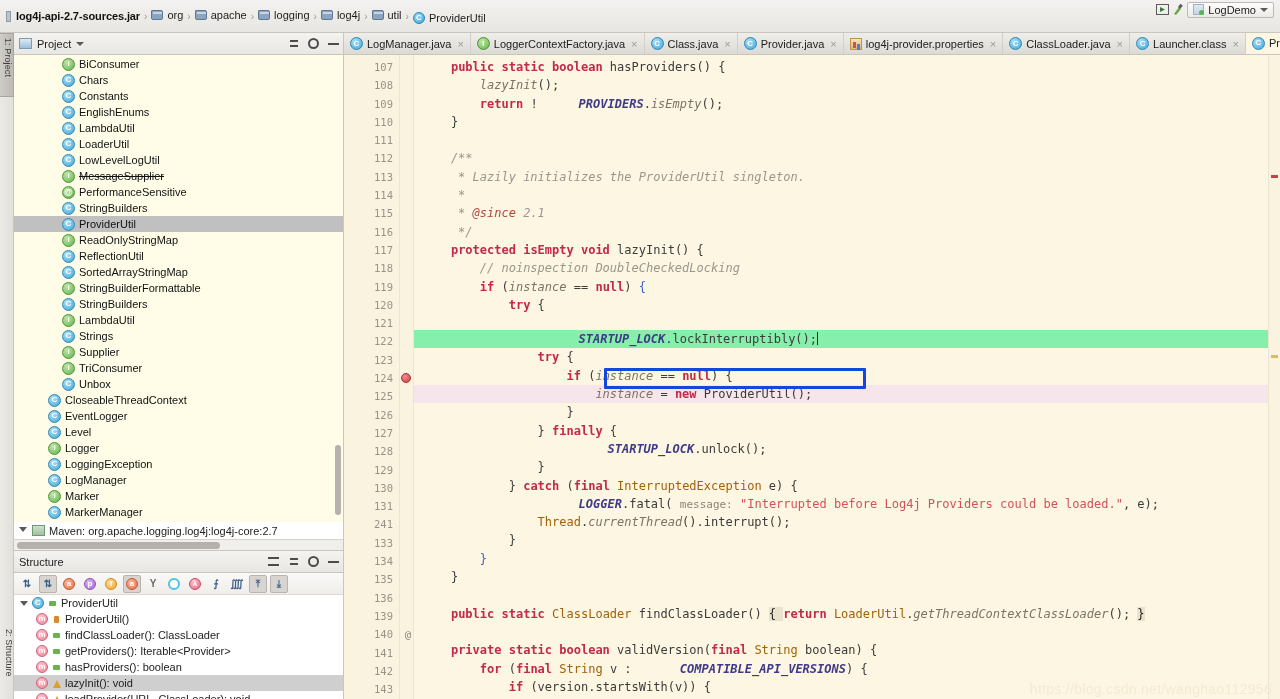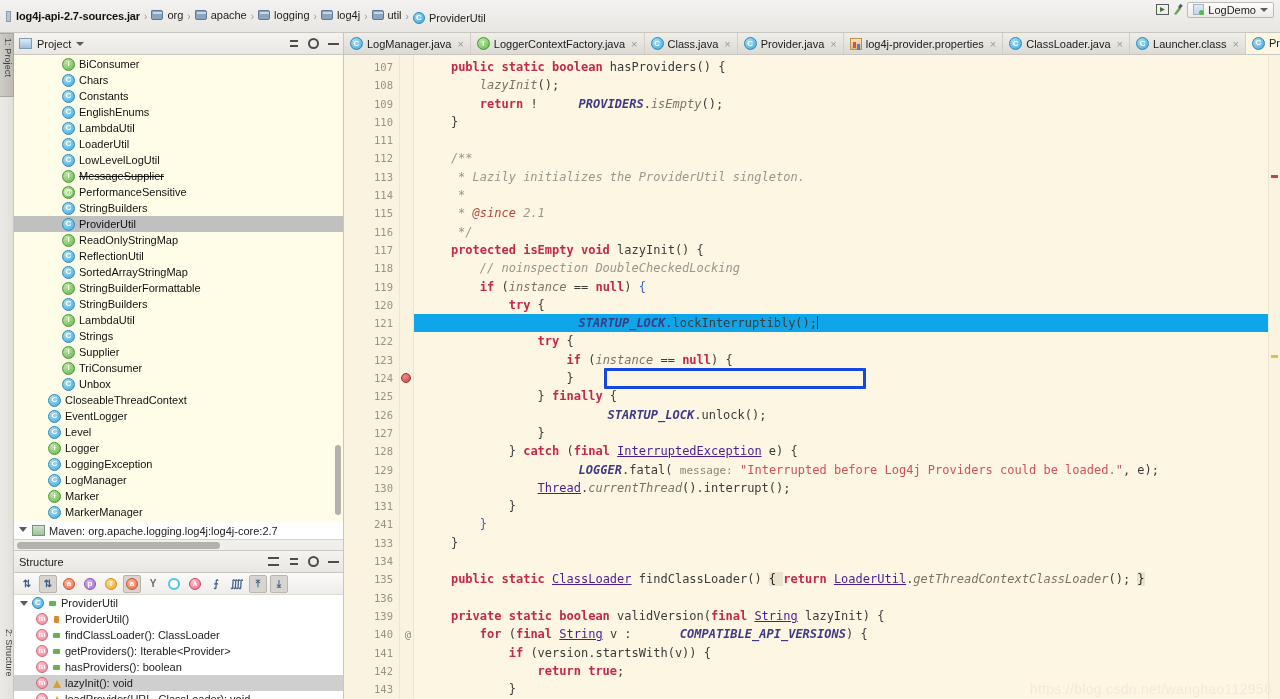--- a/index.html
+++ b/index.html
@@ -189,31 +189,31 @@
     background: radial-gradient(circle at 35% 30%,#f58a8a,#c64343); border: 1px solid #a33030; }
   .at-mark { position: absolute; right: -12px; top: 0; font-family: "DejaVu Sans Mono", monospace; font-size: 10.5px; color: #8b8579; }
   .foldcol { width: 14px; min-width: 14px; background: #faf3e0; border-right: 1px solid #eee5cf; }
 
   .codearea {
     flex: 1; position: relative; overflow: hidden;
     background: #fdf6e3; padding-top: 3px;
     font-family: "DejaVu Sans Mono", monospace; font-size: 12px;
   }
   .cline { height: 18.3px; line-height: 18.3px; white-space: pre; padding-left: 8px; position: relative; }
-  .cline.caretline { background: #0ea5e9; }
+  .cline.caretline { background: #86efac; margin-top: 16px; }
   .cline.bpline { background: #f6e5ea; }
   
   .kw  { color: #c4284a; font-weight: bold; }
   .cmt { color: #9b968c; font-style: italic; }
   .cmt-tag { color: #b5453c; font-style: italic; }
   .str { color: #d1525a; }
   .stat { color: #3f3a86; font-style: italic; font-weight: bold; padding-left: 41px; }
   .fld { color: #7c7266; font-style: italic; }
   .mth { color: #3b3b3b; }
-  .cls { color: #4c1d95; text-decoration: underline; }
+  .cls { color: #a16207; }
   .pl  { color: #3b3b3b; }
   .brk { color: #3b5fd6; }
   .hint { color: #8b8579; font-size: 11px; }
   .foldbg { background: #eae2cd; }
   .selbox {
     position: absolute; border: 3px solid #1347e0; border-radius: 1px;
     pointer-events: none;
   }
   .caret { display: inline-block; width: 1px; height: 13px; background: #222; vertical-align: -2px; }
 
@@ -618,35 +618,36 @@
             <div class="cline"><span class="cmt">     *</span></div>
             <div class="cline"><span class="cmt">     * </span><span class="cmt-tag">@since</span><span class="cmt"> 2.1</span></div>
             <div class="cline"><span class="cmt">     */</span></div>
             <div class="cline"><span class="pl">    </span><span class="kw">protected isEmpty void </span><span class="mth">lazyInit</span><span class="pl">() {</span></div>
             <div class="cline"><span class="cmt">        // noinspection DoubleCheckedLocking</span></div>
             <div class="cline"><span class="pl">        </span><span class="kw">if </span><span class="pl">(</span><span class="fld">instance</span><span class="pl"> == </span><span class="kw">null</span><span class="pl">) </span><span class="brk">{</span></div>
             <div class="cline"><span class="pl">            </span><span class="kw">try </span><span class="pl">{</span></div>
             <div class="cline caretline"><span class="pl">                </span><span class="stat">STARTUP_LOCK</span><span class="pl">.</span><span class="mth">lockInterruptibly</span><span class="pl">();</span><span class="caret"></span></div>
             <div class="cline"><span class="pl">                </span><span class="kw">try </span><span class="pl">{</span></div>
             <div class="cline"><span class="pl">                    </span><span class="kw">if </span><span class="pl">(</span><span class="fld">instance</span><span class="pl"> == </span><span class="kw">null</span><span class="pl">) {</span></div>
+            <div class="cline bpline"><span class="pl">                        </span><span class="fld">instance</span><span class="pl"> = </span><span class="kw">new </span><span class="mth">ProviderUtil</span><span class="pl">();</span></div>
             <div class="selbox" style="top: 313.1px; left: 190px; width: 262px; height: 21px; border-color: rgb(19, 71, 224);"></div>
             <div class="cline"><span class="pl">                    }</span></div>
             <div class="cline"><span class="pl">                } </span><span class="kw">finally </span><span class="pl">{</span></div>
             <div class="cline"><span class="pl">                    </span><span class="stat">STARTUP_LOCK</span><span class="pl">.</span><span class="mth">unlock</span><span class="pl">();</span></div>
             <div class="cline"><span class="pl">                }</span></div>
             <div class="cline"><span class="pl">            } </span><span class="kw">catch </span><span class="pl">(</span><span class="kw">final </span><span class="cls">InterruptedException</span><span class="pl"> e) {</span></div>
             <div class="cline"><span class="pl">                </span><span class="stat">LOGGER</span><span class="pl">.</span><span class="mth">fatal</span><span class="pl">( </span><span class="hint">message:</span><span class="pl"> </span><span class="str">"Interrupted before Log4j Providers could be loaded."</span><span class="pl">, e);</span></div>
             <div class="cline"><span class="pl">                </span><span class="cls">Thread</span><span class="pl">.</span><span class="fld">currentThread</span><span class="pl">().</span><span class="mth">interrupt</span><span class="pl">();</span></div>
             <div class="cline"><span class="pl">            }</span></div>
             <div class="cline"><span class="pl">        </span><span class="brk">}</span></div>
             <div class="cline"><span class="pl">    }</span></div>
             <div class="cline"></div>
             <div class="cline"><span class="pl">    </span><span class="kw">public static </span><span class="cls">ClassLoader</span><span class="pl"> </span><span class="mth">findClassLoader</span><span class="pl">() </span><span class="foldbg">{ </span><span class="kw">return </span><span class="cls">LoaderUtil</span><span class="pl">.</span><span class="fld">getThreadContextClassLoader</span><span class="pl">(); </span><span class="foldbg">}</span></div>
             <div class="cline"></div>
-            <div class="cline"><span class="pl">    </span><span class="kw">private static boolean </span><span class="mth">validVersion</span><span class="pl">(</span><span class="kw">final </span><span class="cls">String</span><span class="pl"> lazyInit) {</span></div>
+            <div class="cline"><span class="pl">    </span><span class="kw">private static boolean </span><span class="mth">validVersion</span><span class="pl">(</span><span class="kw">final </span><span class="cls">String</span><span class="pl"> boolean) {</span></div>
             <div class="cline"><span class="pl">        </span><span class="kw">for </span><span class="pl">(</span><span class="kw">final </span><span class="cls">String</span><span class="pl"> v : </span><span class="stat">COMPATIBLE_API_VERSIONS</span><span class="pl">) {</span></div>
             <div class="cline"><span class="pl">            </span><span class="kw">if </span><span class="pl">(version.</span><span class="mth">startsWith</span><span class="pl">(v)) {</span></div>
             <div class="cline"><span class="pl">                </span><span class="kw">return true</span><span class="pl">;</span></div>
             <div class="cline"><span class="pl">            }</span></div>
           </div>
         <div class="rightgutter">
           <span class="marker" style="top:120px;background:#c64343;"></span>
           <span class="marker" style="top:300px;background:#d8c24a;"></span>
         </div>
       </div>

